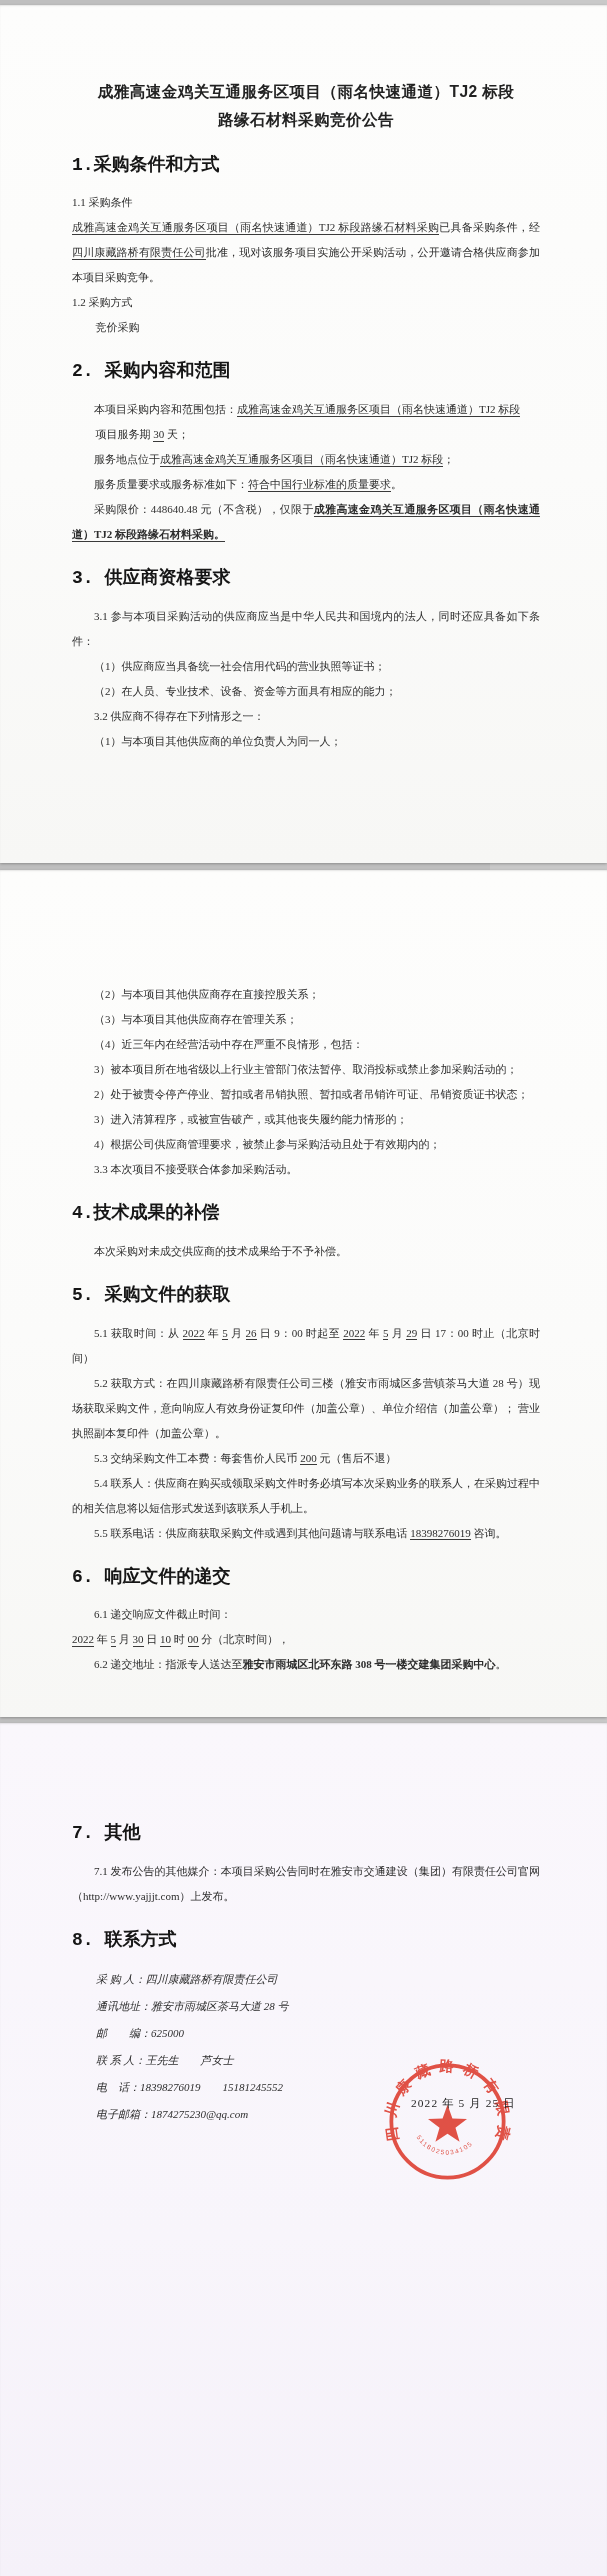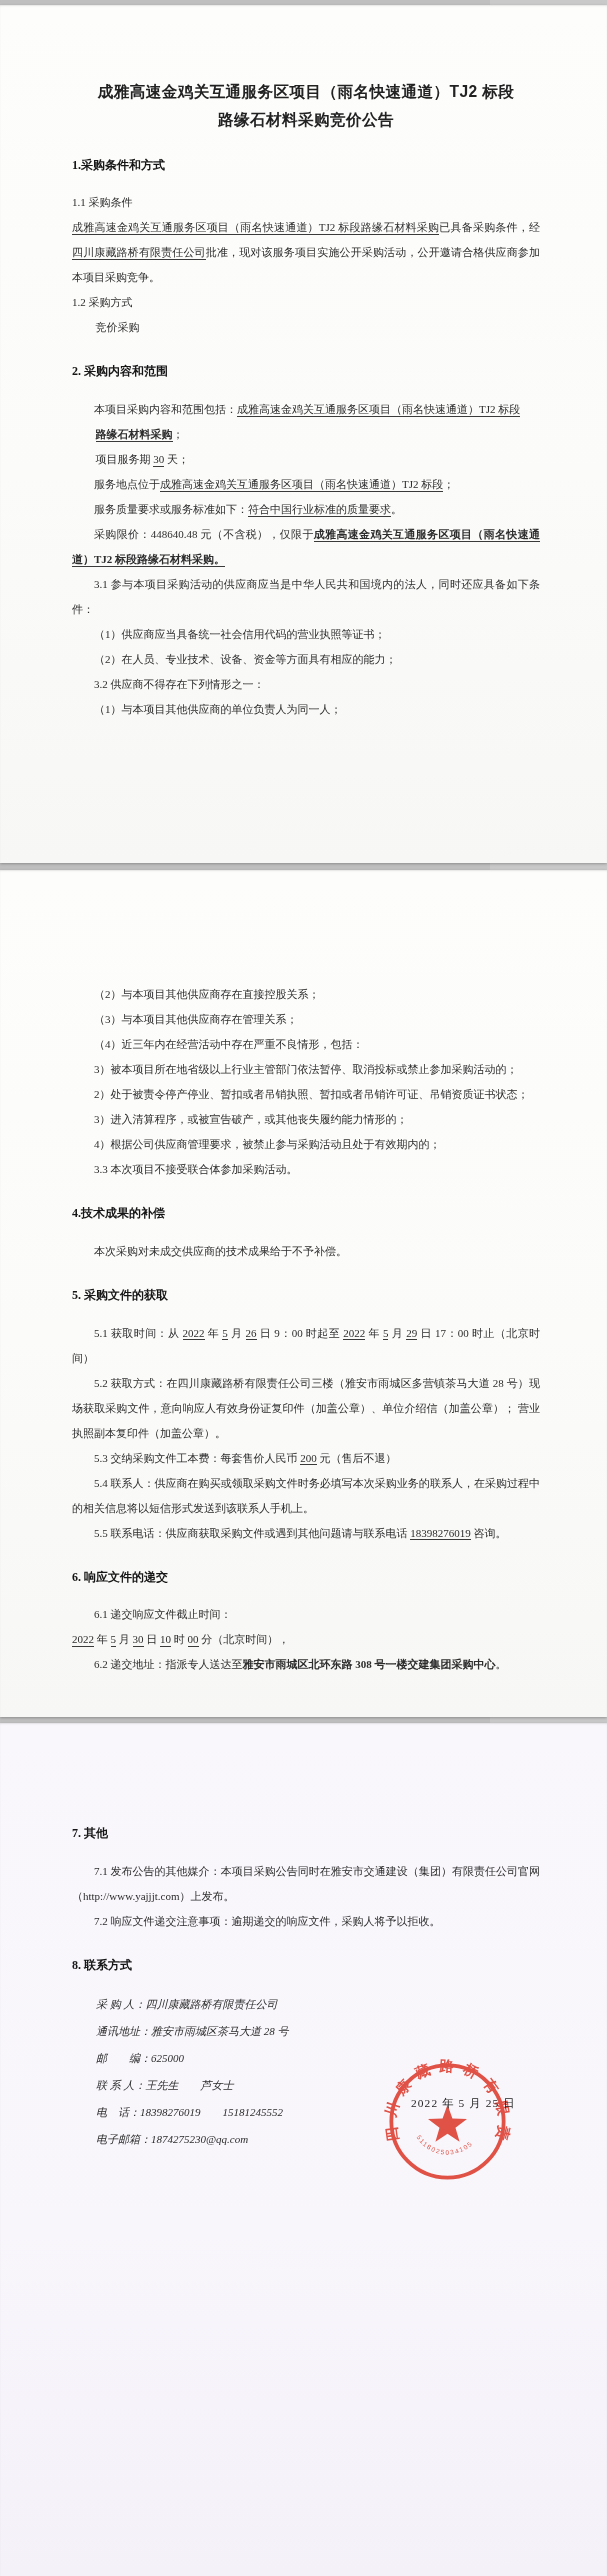--- a/index.html
+++ b/index.html
@@ -27,23 +27,23 @@
   .doc-title{
     font-family:"Liberation Sans","DejaVu Sans",sans-serif;
     font-weight:bold;
     font-size:15.6px;
     line-height:28px;
     text-align:center;
     color:#222;
     letter-spacing:0.4px;
   }
   .sec-heading{
-    font-family:Liberation Serif, serif;
+    font-family:Liberation Mono, monospace;
     font-weight:bold;
-    font-size:12px;
+    font-size:18px;
     line-height:23px;
     color:#161616;
     margin:20px 0 13.7px 0;
   }
   .sec-heading:first-child{margin-top:0;}
   .para{
     font-size:11px;
     line-height:25px;
     color:#2d2d2d;
     margin:0;
@@ -80,25 +80,25 @@
   <div class="page" id="page-1">
       <div class="doc-title">成雅高速金鸡关互通服务区项目（雨名快速通道）TJ2 标段</div>
       <div class="doc-title">路缘石材料采购竞价公告</div>
       <div class="sec-heading">1.采购条件和方式</div>
       <div class="para none"><span>1.1 采购条件</span></div>
       <div class="para none"><span class="u">成雅高速金鸡关互通服务区项目（雨名快速通道）TJ2 标段路缘石材料采购</span><span>已具备采购条件，经</span><span class="u">四川康藏路桥有限责任公司</span><span>批准，现对该服务项目实施公开采购活动，公开邀请合格供应商参加本项目采购竞争。</span></div>
       <div class="para none"><span>1.2 采购方式</span></div>
       <div class="para inset"><span>竞价采购</span></div>
       <div class="sec-heading">2. 采购内容和范围</div>
       <div class="para first"><span>本项目采购内容和范围包括：</span><span class="u">成雅高速金鸡关互通服务区项目（雨名快速通道）TJ2 标段</span></div>
-      <div class="para inset"><span class="u b">路缘石材料采购</span><span>；</span></div>
       <div class="para inset"><span>项目服务期 </span><span class="u">30</span><span> 天；</span></div>
       <div class="para first"><span>服务地点位于</span><span class="u">成雅高速金鸡关互通服务区项目（雨名快速通道）TJ2 标段</span><span>；</span></div>
       <div class="para first"><span>服务质量要求或服务标准如下：</span><span class="u">符合中国行业标准的质量要求</span><span>。</span></div>
       <div class="para first"><span>采购限价：448640.48 元（不含税），仅限于</span><span class="u b">成雅高速金鸡关互通服务区项目（雨名快速通道）TJ2 标段路缘石材料采购。</span></div>
+      <div class="sec-heading">3.  供应商资格要求</div>
       <div class="para first"><span>3.1 参与本项目采购活动的供应商应当是中华人民共和国境内的法人，同时还应具备如下条件：</span></div>
       <div class="para first"><span>（1）供应商应当具备统一社会信用代码的营业执照等证书；</span></div>
       <div class="para first"><span>（2）在人员、专业技术、设备、资金等方面具有相应的能力；</span></div>
       <div class="para first"><span>3.2 供应商不得存在下列情形之一：</span></div>
       <div class="para first"><span>（1）与本项目其他供应商的单位负责人为同一人；</span></div>
     </div>
 
   <div class="page-gap"></div>
 
   <div class="page" id="page-2">
@@ -139,21 +139,20 @@
       <text font-family="Liberation Sans, DejaVu Sans, sans-serif" font-size="19" font-weight="bold" fill="#dd3b2e" letter-spacing="11">
         <textPath href="#seal-arc-top" startOffset="2">四川康藏路桥有限责任公司</textPath>
       </text>
       <text font-family="Liberation Sans, DejaVu Sans, sans-serif" font-size="8.5" fill="#dd3b2e" letter-spacing="2">
         <textPath href="#seal-arc-bottom" startOffset="4">5118025034105</textPath>
       </text>
       <polygon fill="#dd3b2e" points="85,63 91.5,81.1 110.7,81.7 95.5,93.4 100.9,111.8 85,101 69.1,111.8 74.5,93.4 59.3,81.7 78.5,81.1"></polygon>
     </svg>
   <div class="sec-heading">7. 其他</div>
       <div class="para first"><span>7.1 发布公告的其他媒介：本项目采购公告同时在雅安市交通建设（集团）有限责任公司官网（http://www.yajjjt.com）上发布。</span></div>
-      <div class="para first"><span>7.2 响应文件递交注意事项：逾期递交的响应文件，采购人将予以拒收。</span></div>
       <div class="sec-heading">8. 联系方式</div>
       <div class="para contact"><span>采 购 人：四川康藏路桥有限责任公司</span></div>
       <div class="para contact"><span>通讯地址：雅安市雨城区茶马大道 28 号</span></div>
       <div class="para contact"><span>邮　　编：625000</span></div>
       <div class="para contact"><span>联 系 人：王先生　　芦女士</span></div>
       <div class="para contact"><span>电　话：18398276019　　15181245552</span></div>
       <div class="para contact"><span>电子邮箱：1874275230@qq.com</span></div>
     </div>
 </div>
 

